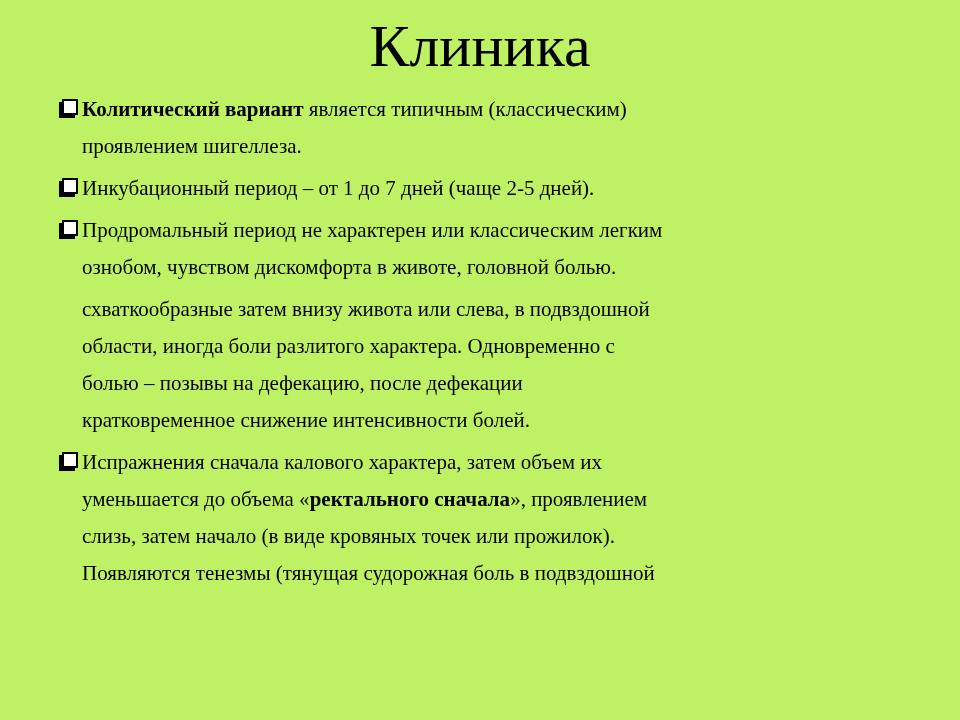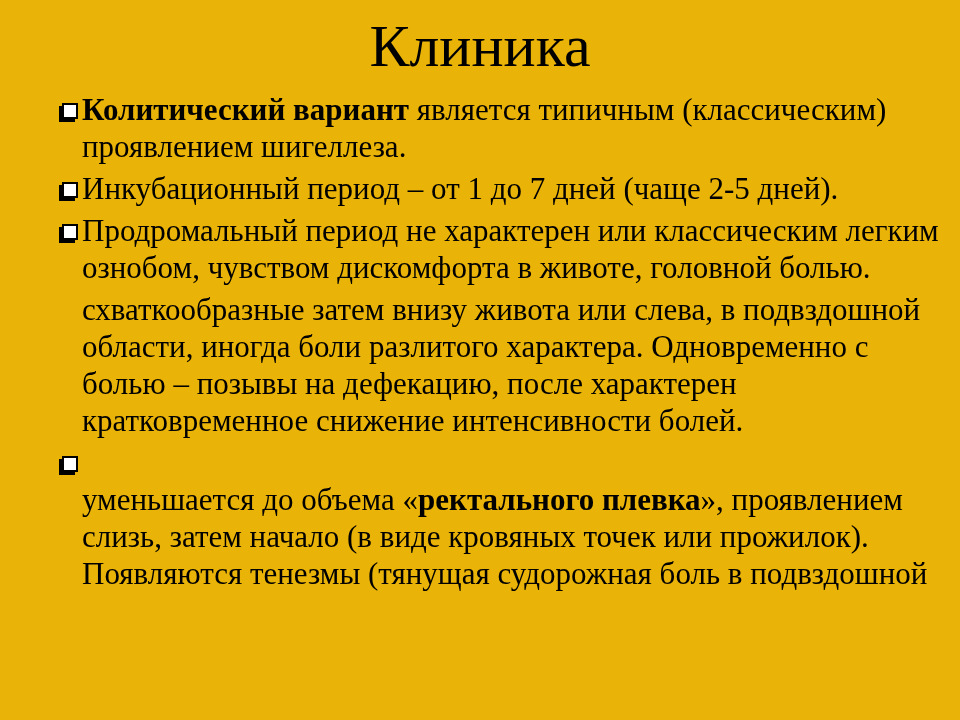--- a/index.html
+++ b/index.html
@@ -1,21 +1,21 @@
 <!DOCTYPE html>
 <html><head>
 <meta charset="utf-8">
 <style>
   html, body { margin: 0; padding: 0; background: #888; }
   .slide {
     position: relative;
     width: 960px;
     height: 720px;
     margin: 0 auto;
-    background: #eab308;
+    background: #bef264;
     color: #000000;
     font-family: "Liberation Serif", "DejaVu Serif", serif;
     overflow: hidden;
     box-sizing: border-box;
   }
   .title {
     margin: 0;
     padding-top: 12px;
     text-align: center;
     font-size: 60px;
@@ -26,21 +26,21 @@
   }
   .content {
     margin-top: 10px;
     padding-left: 82px;
     padding-right: 40px;
   }
   .bullet-item {
     margin: 0 0 5px 0;
   }
   .line {
-    font-size: 31px;
+    font-size: 21px;
     line-height: 37px;
     white-space: nowrap;
   }
   .line.first {
     text-indent: -24px;
   }
   .marker {
     display: inline-block;
     width: 12px;
     height: 12px;
@@ -66,23 +66,23 @@
       <div class="bullet-item">
         <div class="line first"><span class="marker"></span><span>Инкубационный период – от 1 до 7 дней (чаще 2-5 дней).</span></div>
       </div>
       <div class="bullet-item">
         <div class="line first"><span class="marker"></span><span>Продромальный период не характерен или классическим легким</span></div>
         <div class="line"><span>ознобом, чувством дискомфорта в животе, головной болью.</span></div>
       </div>
       <div class="bullet-item">
         <div class="line"><span>схваткообразные затем внизу живота или слева, в подвздошной</span></div>
         <div class="line"><span>области, иногда боли разлитого характера. Одновременно с</span></div>
-        <div class="line"><span>болью – позывы на дефекацию, после характерен</span></div>
+        <div class="line"><span>болью – позывы на дефекацию, после дефекации</span></div>
         <div class="line"><span>кратковременное снижение интенсивности болей.</span></div>
       </div>
       <div class="bullet-item">
-        <div class="line first"><span class="marker"></span></div>
-        <div class="line"><span>уменьшается до объема «</span><span class="bold">ректального плевка</span><span>», проявлением</span></div>
+        <div class="line first"><span class="marker"></span><span>Испражнения сначала калового характера, затем объем их</span></div>
+        <div class="line"><span>уменьшается до объема «</span><span class="bold">ректального сначала</span><span>», проявлением</span></div>
         <div class="line"><span>слизь, затем начало (в виде кровяных точек или прожилок).</span></div>
         <div class="line"><span>Появляются тенезмы (тянущая судорожная боль в подвздошной</span></div>
       </div>
     </div>
 </div>
 
 </body></html>

